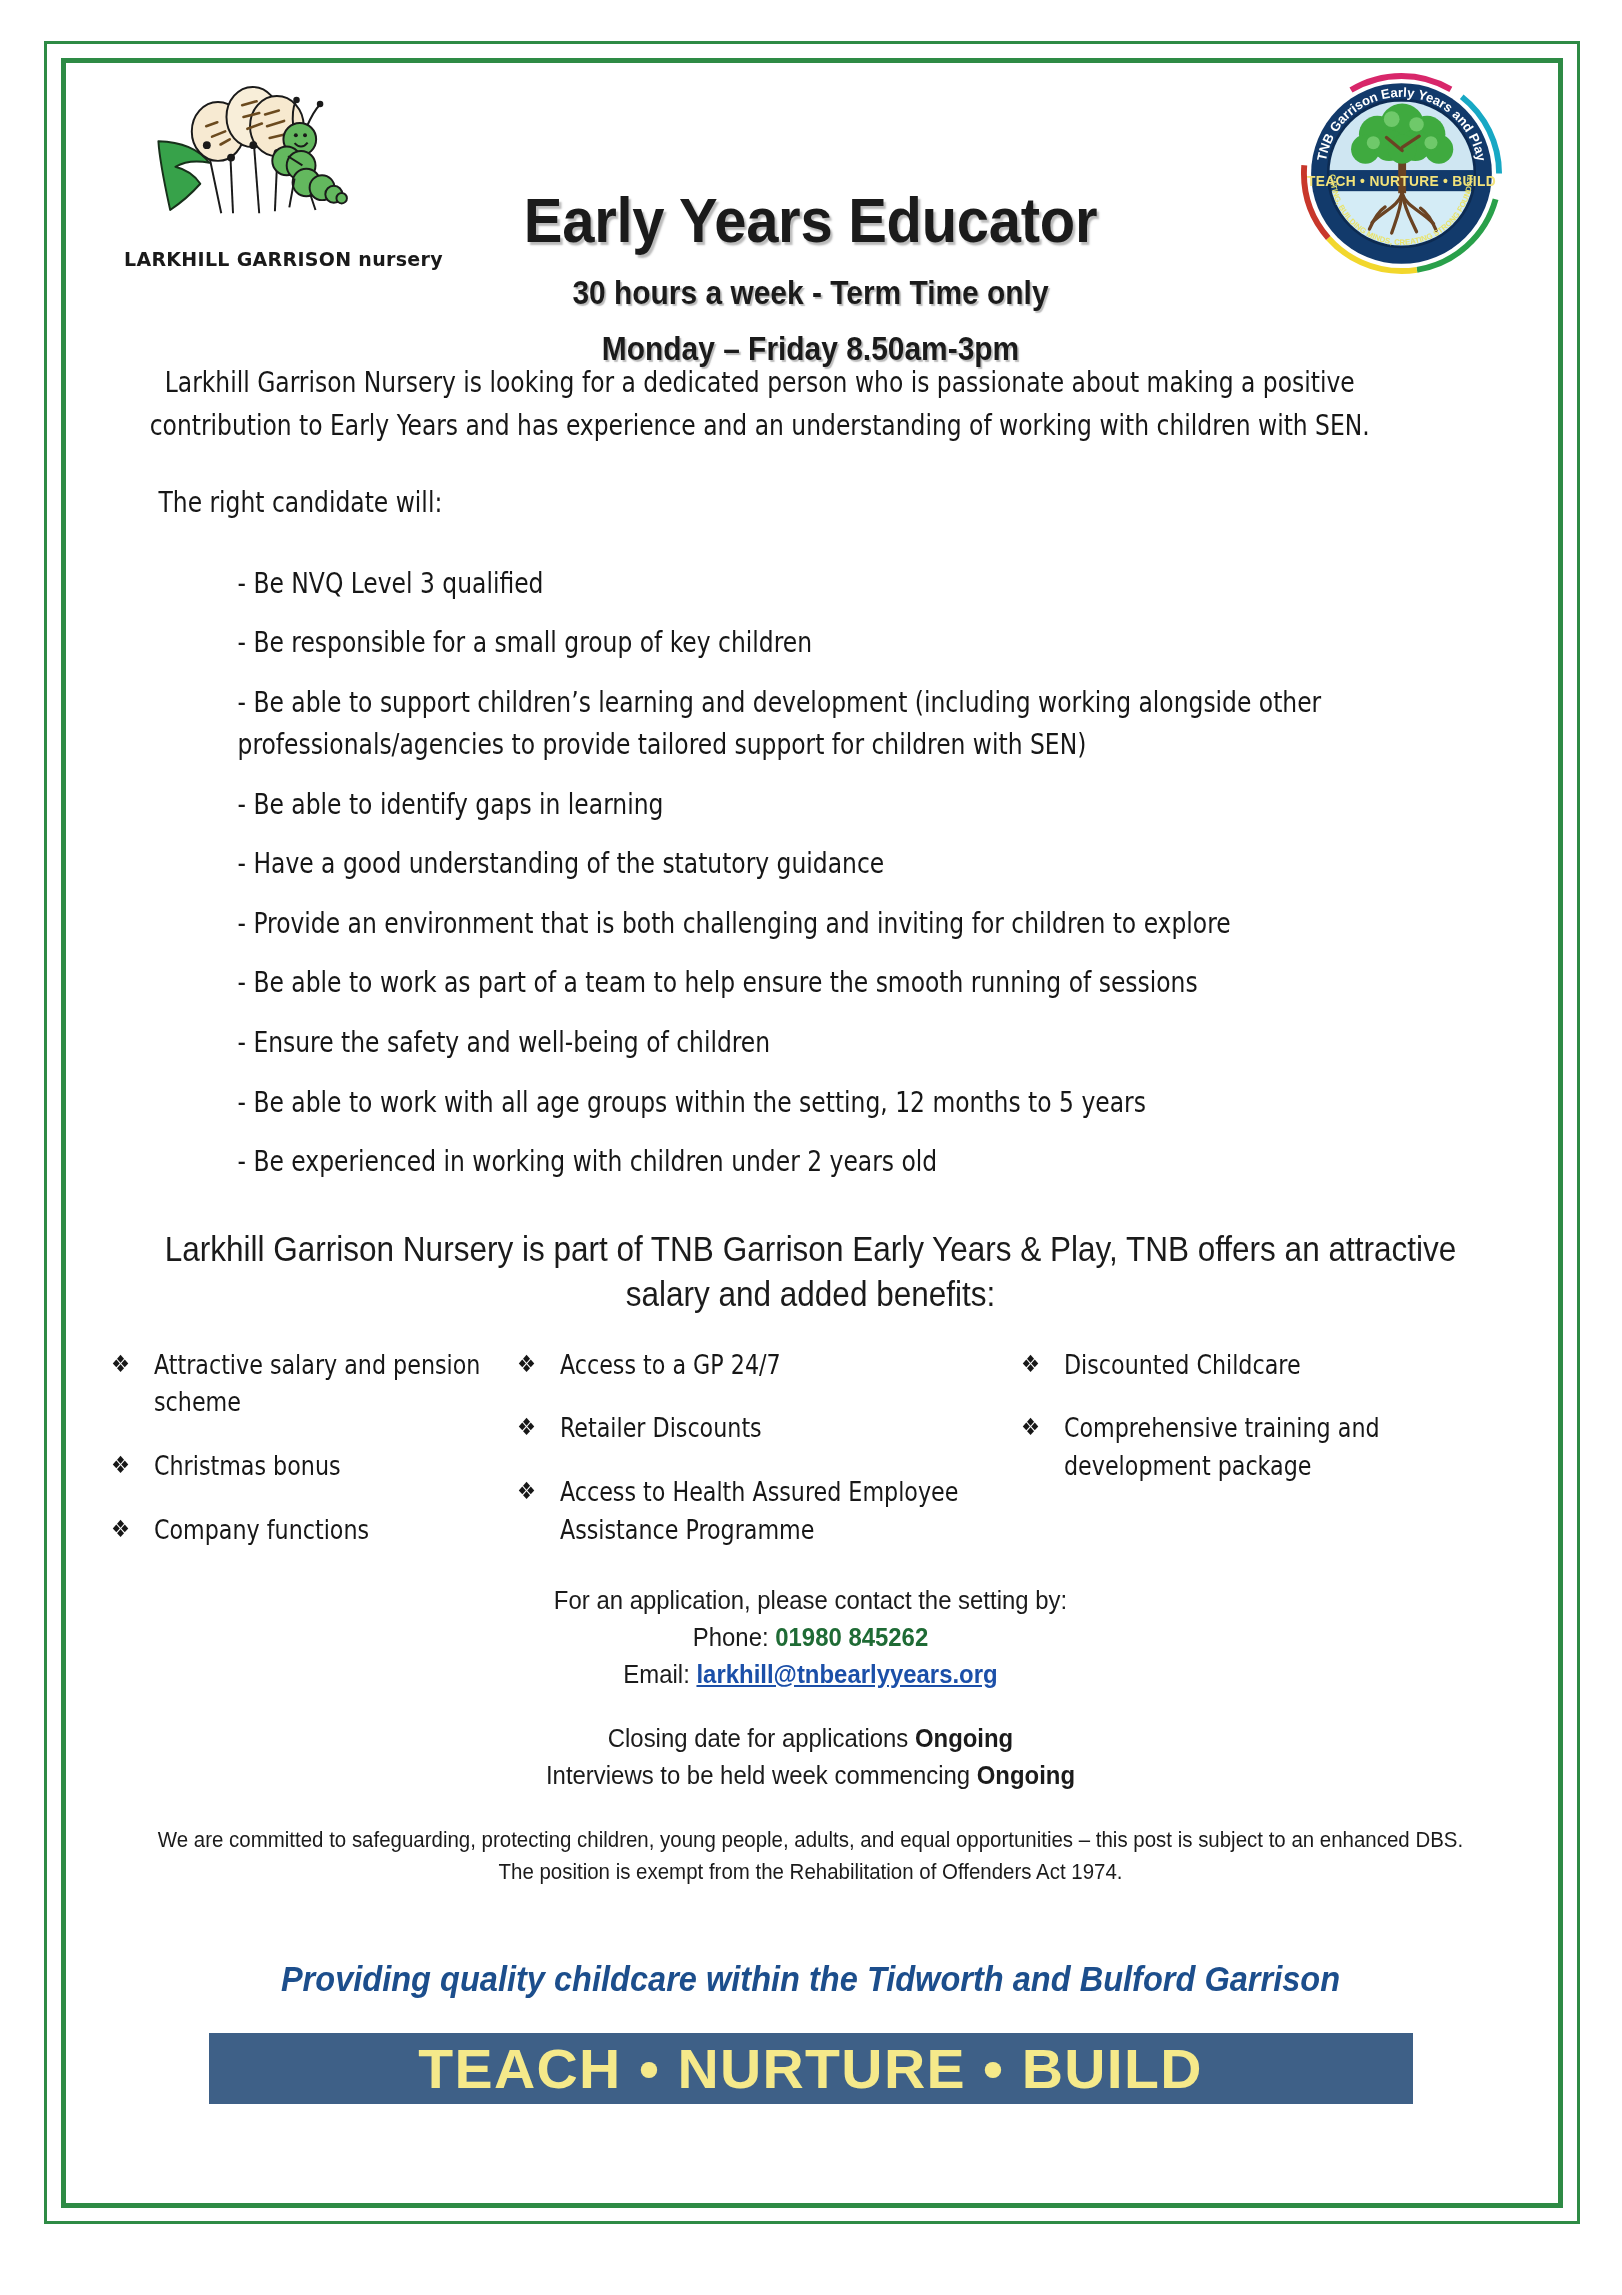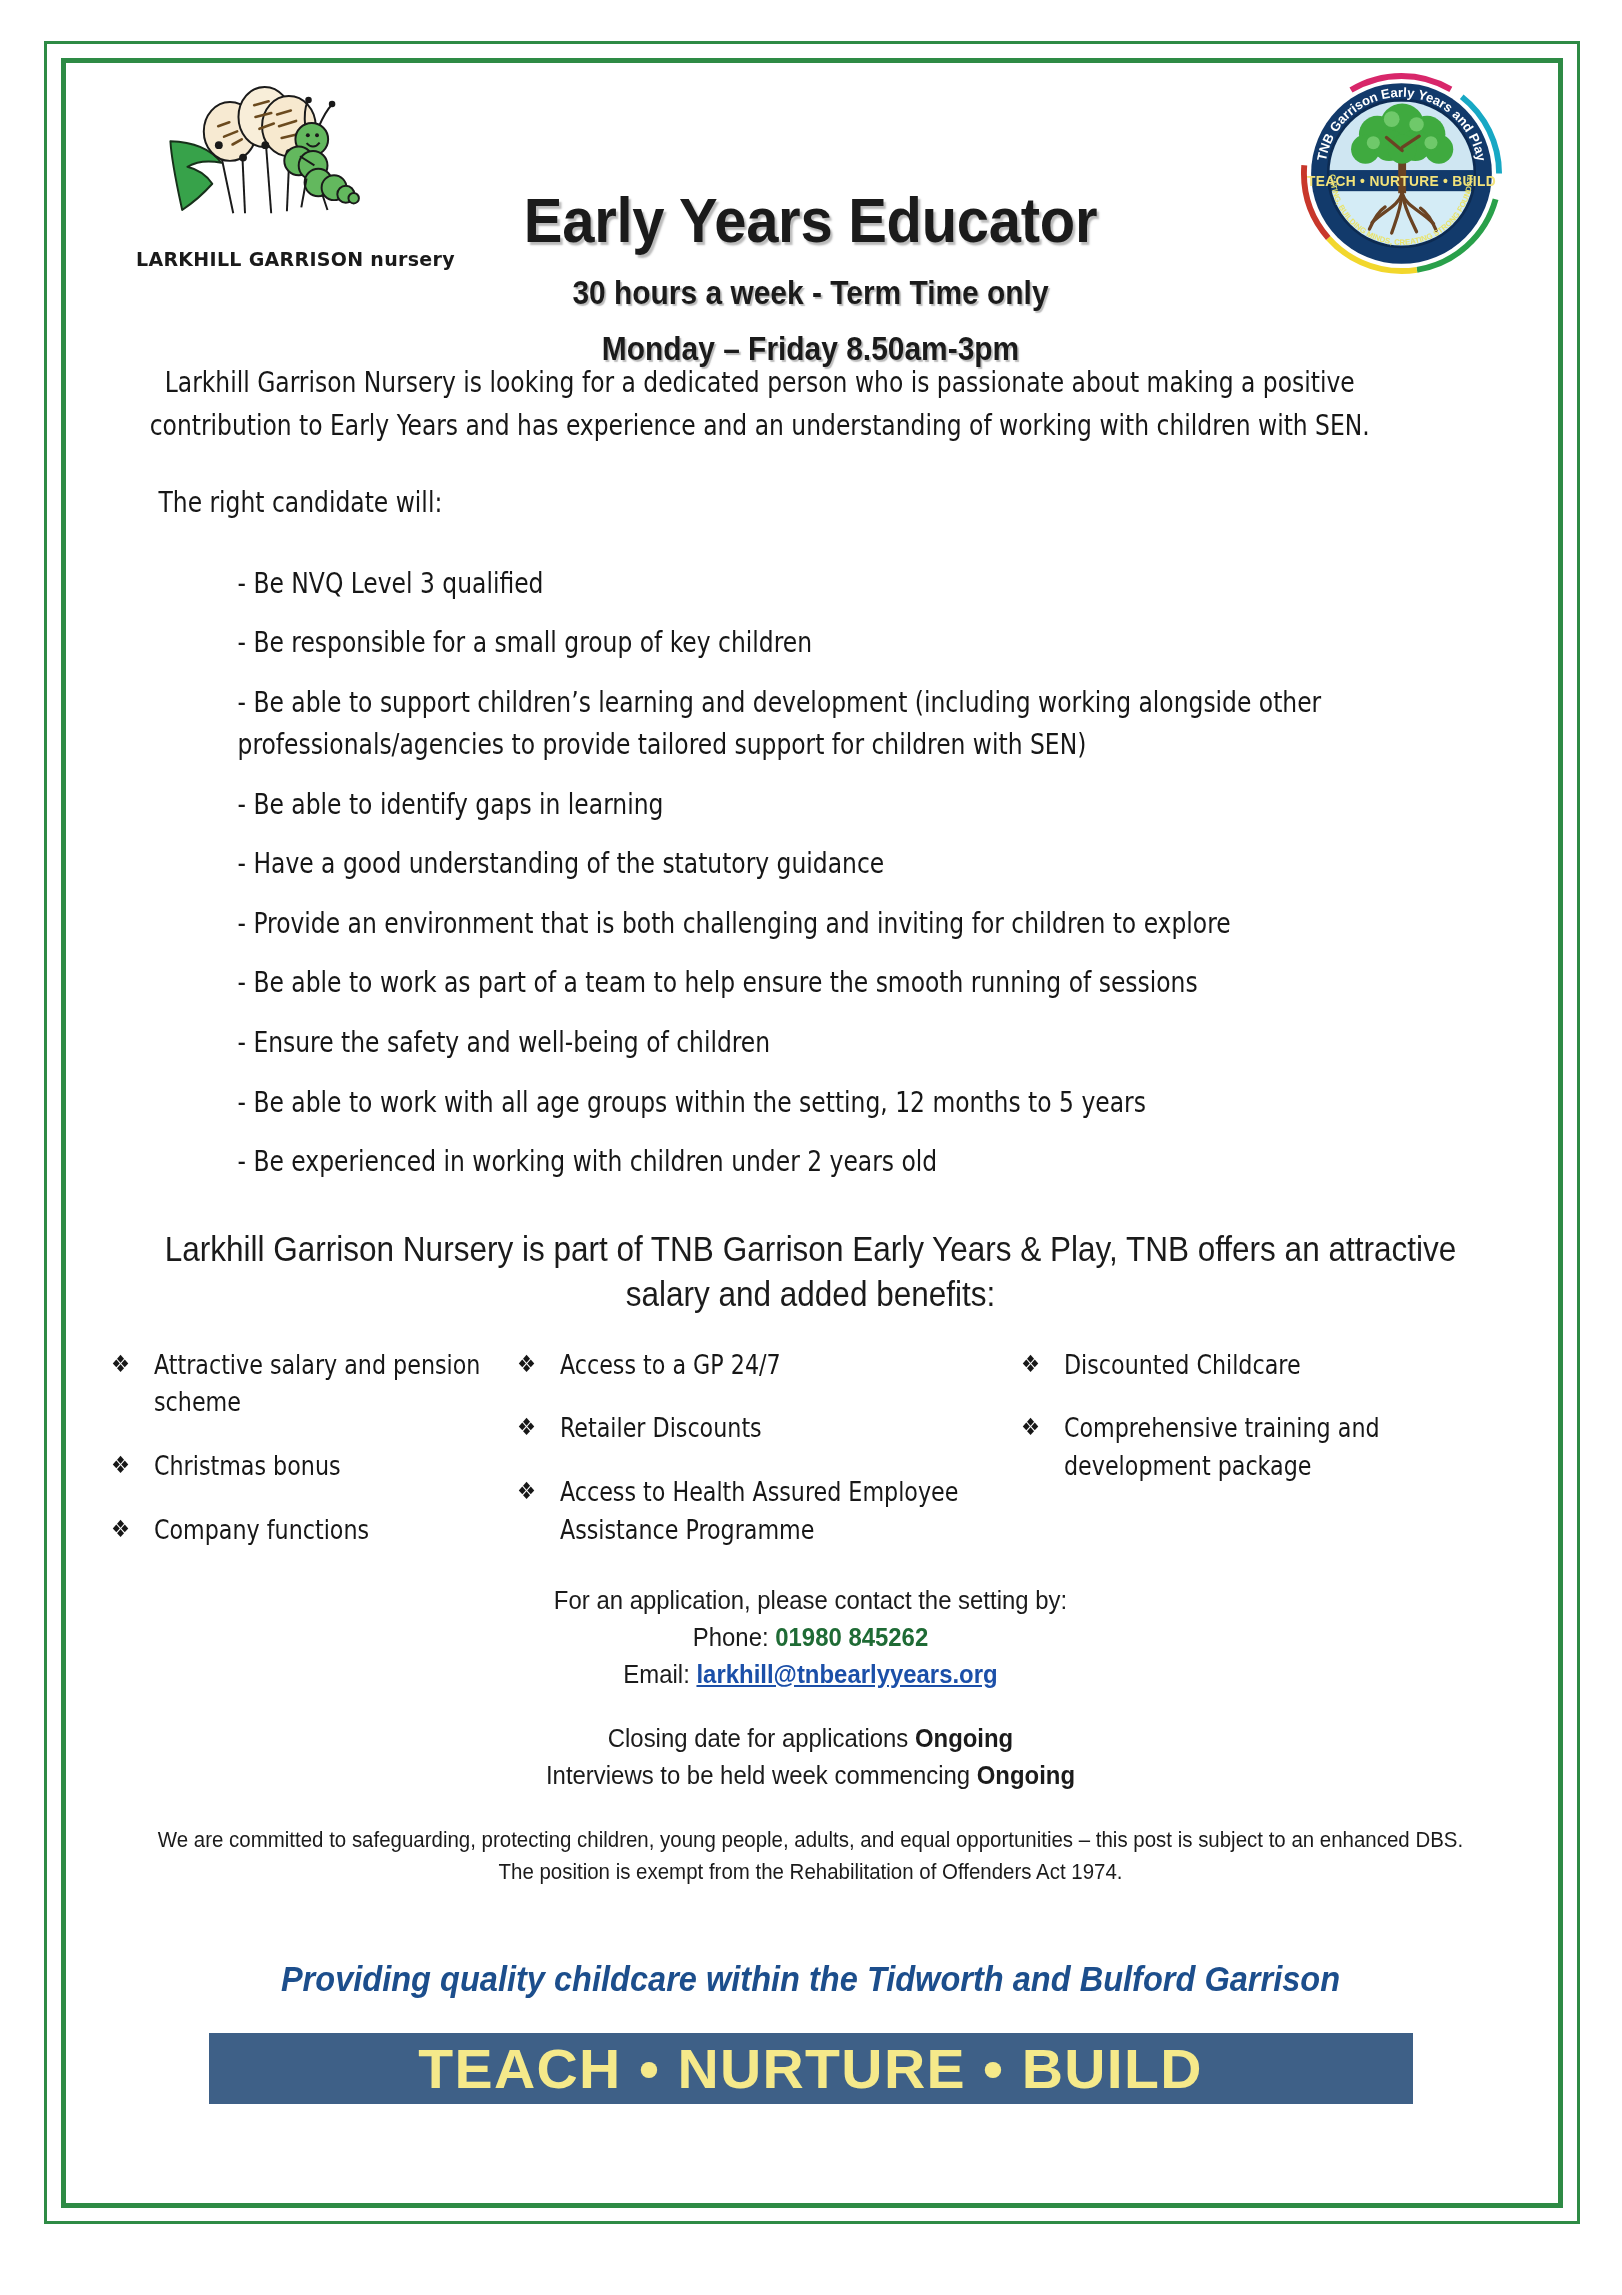--- a/index.html
+++ b/index.html
@@ -51,21 +51,21 @@
   }
 
   
   .header-row {
     position: relative;
     height: 236px;
   }
 
   .logo-left {
     position: absolute;
-    left: 51px;
+    left: 39px;
     top: 6.5px;
     width: 255px;
     text-align: center;
   }
   .logo-left svg { display: block; margin: 0 auto; }
   .logo-left .logo-wordmark {
     font-family: "DejaVu Sans", sans-serif;
     font-size: 19px;
     font-weight: 700;
     letter-spacing: 0.3px;

